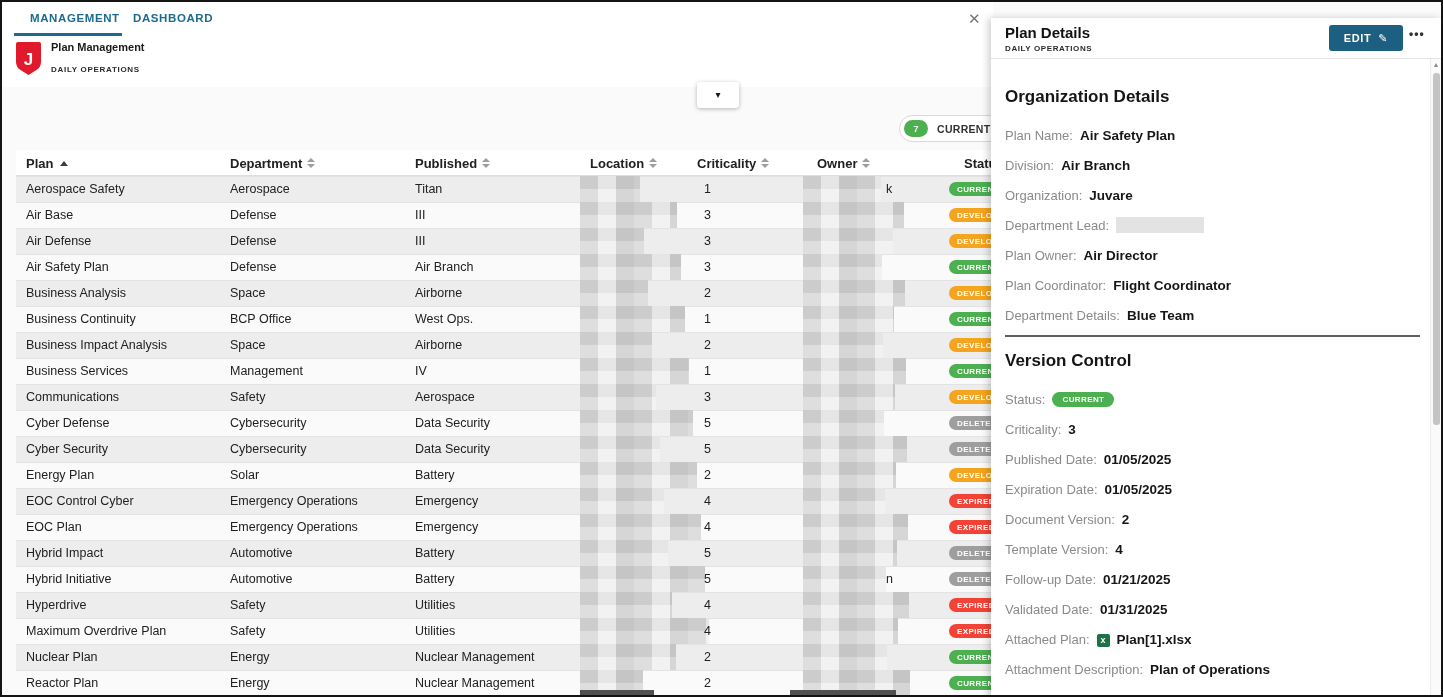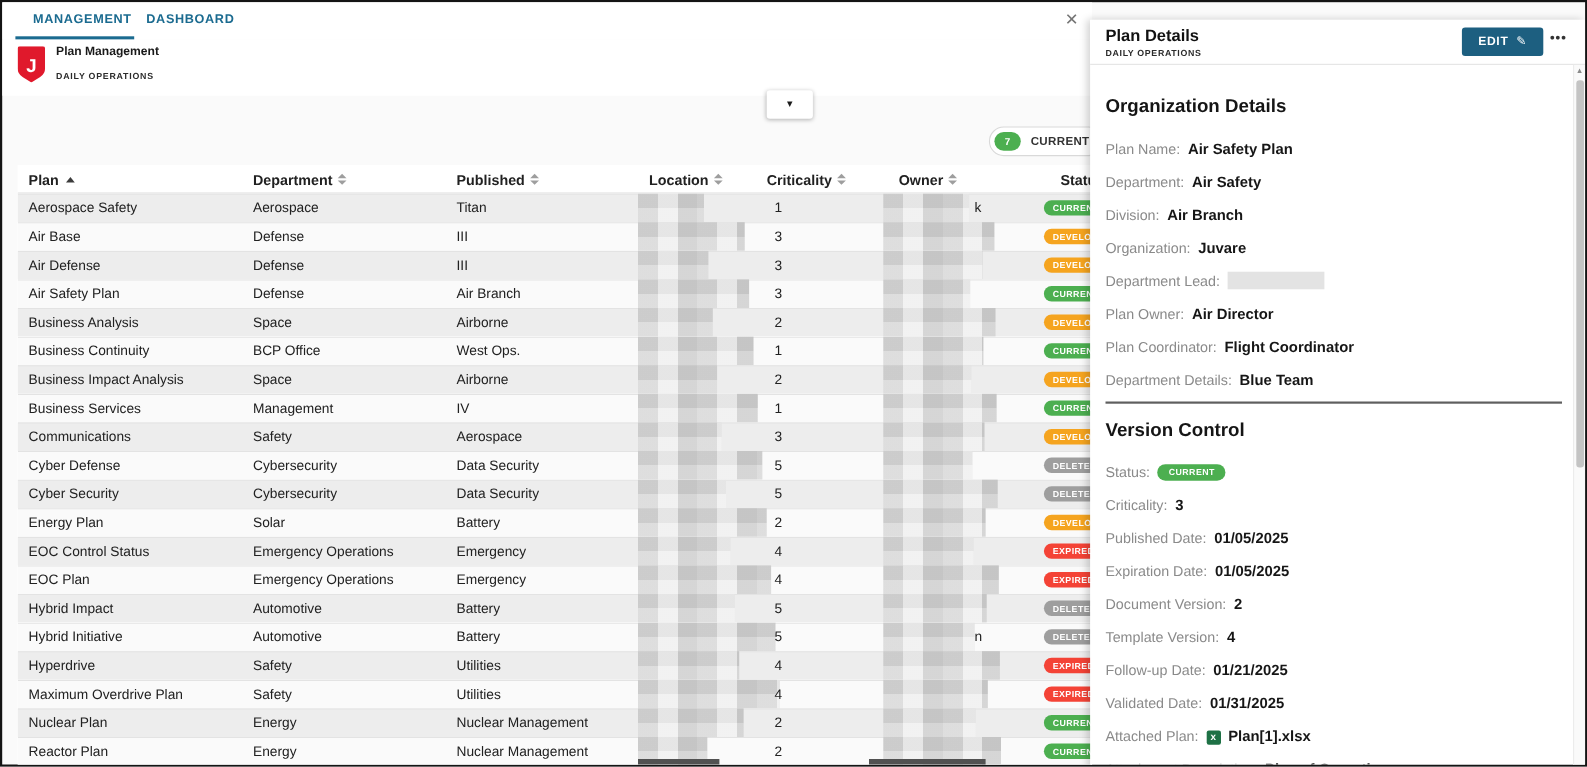--- a/index.html
+++ b/index.html
@@ -252,21 +252,21 @@
           <div class="trow even">
             <span class="cell c-plan">Energy Plan</span>
             <span class="cell c-dept">Solar</span>
             <span class="cell c-div">Battery</span>
             <div class="redact loc" style="width: 117px;"></div>
             <span class="cell c-crit">2</span>
             <div class="redact own" style="width: 93px;"></div>
             <span class="badge" style="background: rgb(245, 164, 31);">DEVELOPMENT</span>
           </div>
           <div class="trow odd">
-            <span class="cell c-plan">EOC Control Status</span>
+            <span class="cell c-plan">EOC Control Cyber</span>
             <span class="cell c-dept">Emergency Operations</span>
             <span class="cell c-div">Emergency</span>
             <div class="redact loc" style="width: 84px;"></div>
             <span class="cell c-crit">4</span>
             <div class="redact own" style="width: 82px;"></div>
             <span class="badge" style="background: rgb(244, 67, 54);">EXPIRED</span>
           </div>
           <div class="trow even">
             <span class="cell c-plan">EOC Plan</span>
             <span class="cell c-dept">Emergency Operations</span>
@@ -350,24 +350,20 @@
     </div>
 
     <div class="panel-body">
       <div class="sec-h">Organization Details</div>
       <div id="org-fields">
           <div class="field">
             <span class="flabel">Plan Name:</span>
             <span class="fvalue">Air Safety Plan</span>
           </div>
           <div class="field">
-            <span class="flabel">Department:</span>
-            <span class="fvalue">Air Safety</span>
-          </div>
-          <div class="field">
             <span class="flabel">Division:</span>
             <span class="fvalue">Air Branch</span>
           </div>
           <div class="field">
             <span class="flabel">Organization:</span>
             <span class="fvalue">Juvare</span>
           </div>
           <div class="field">
             <span class="flabel">Department Lead:</span>
             <span class="predact"></span>

